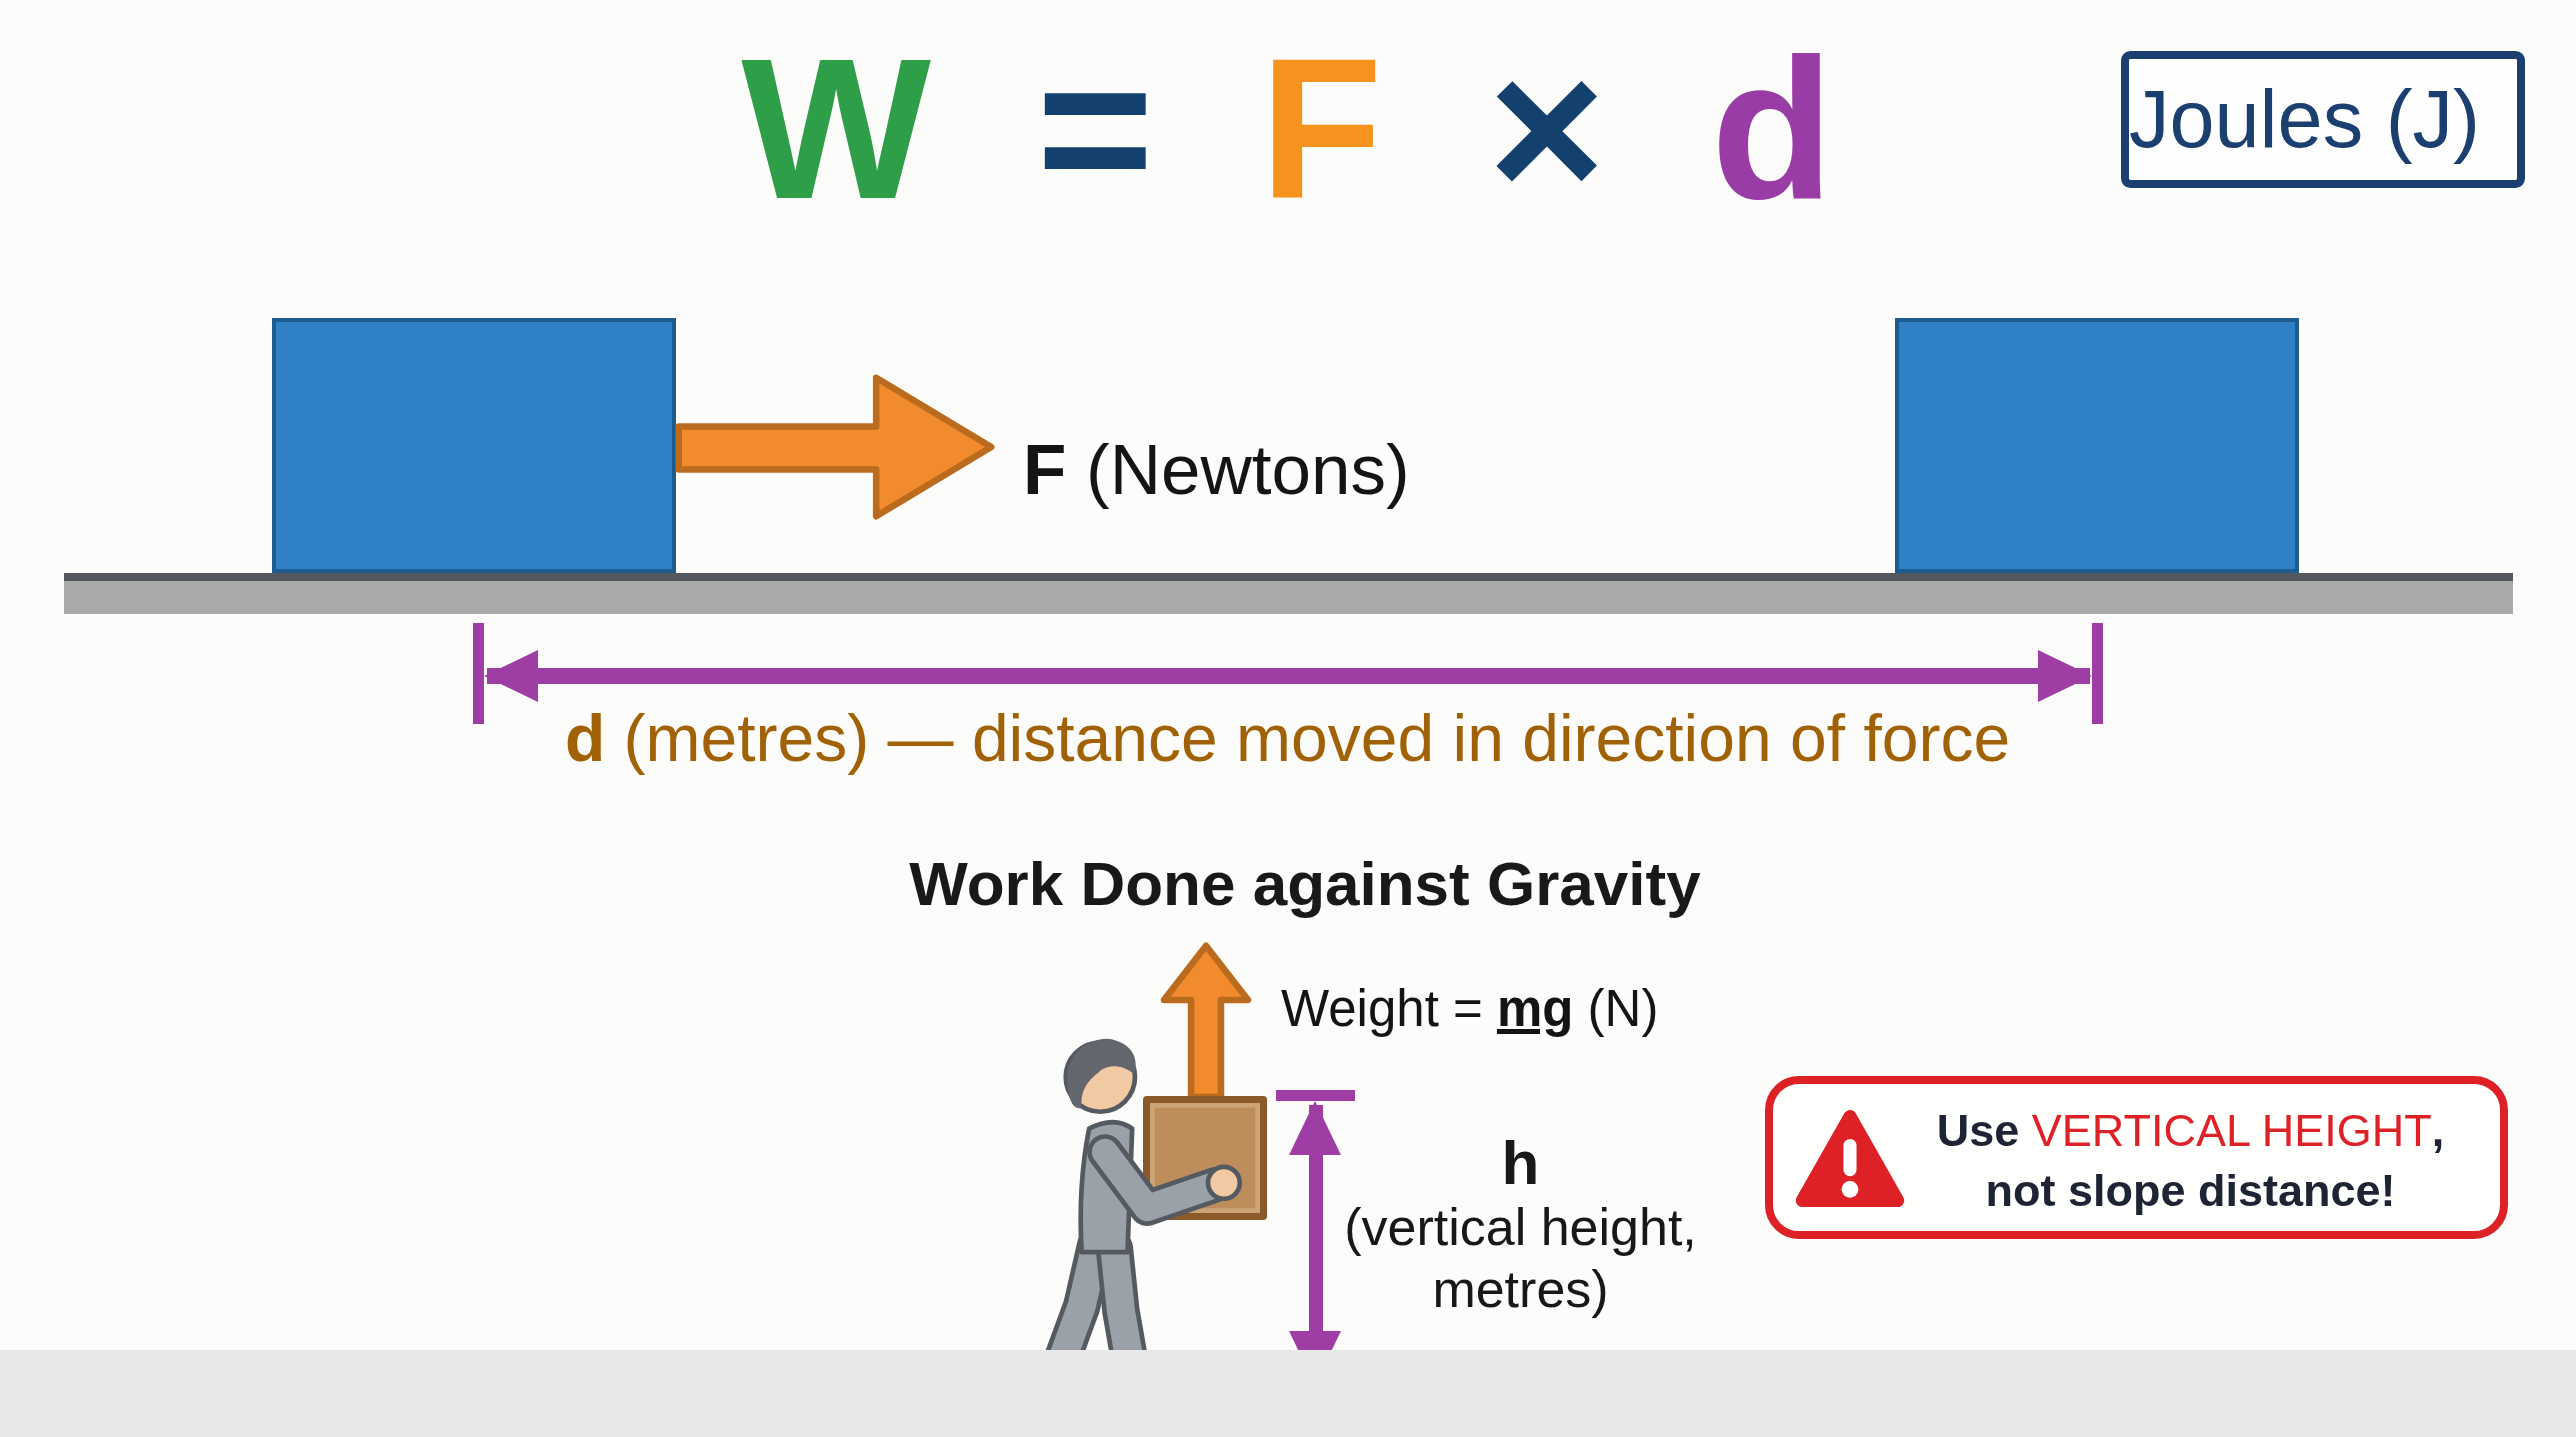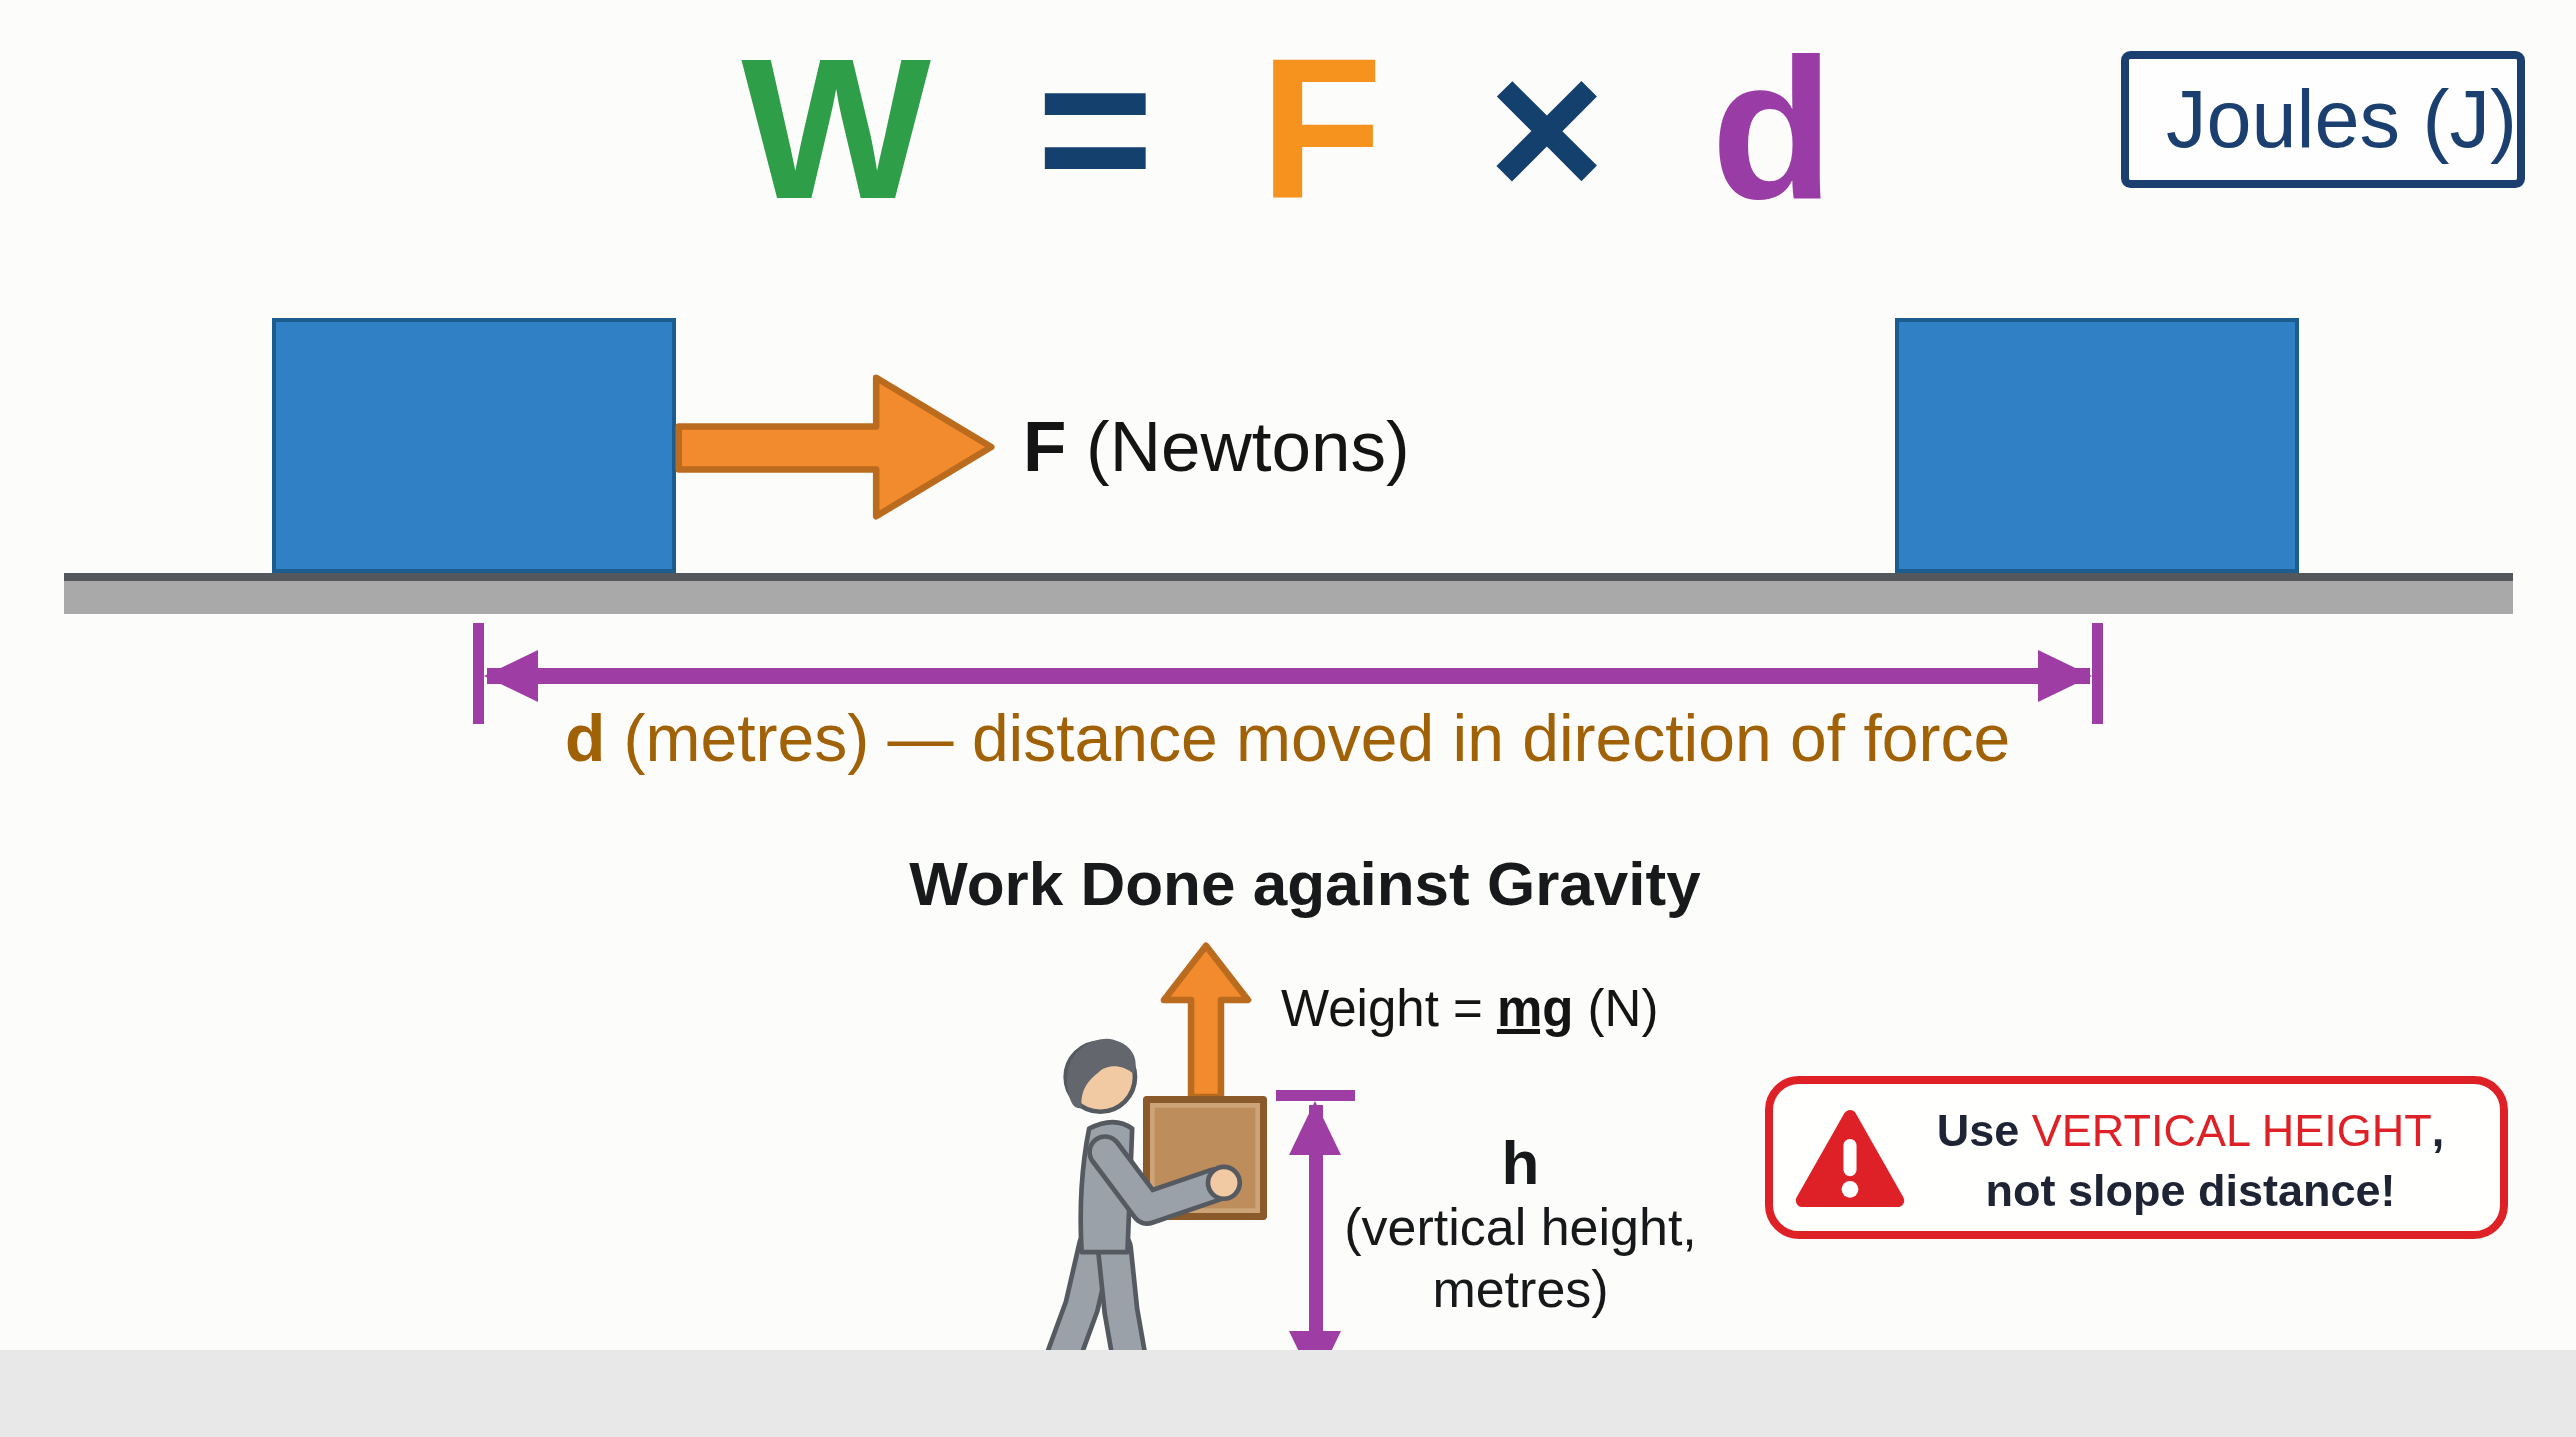--- a/index.html
+++ b/index.html
@@ -12,32 +12,32 @@
   
   .formula{left:0;top:28px;width:2576px;text-align:center;font-size:201px;font-weight:700;line-height:1.0;letter-spacing:0.9px;}
   .formula span{display:inline-block;margin:0 24px;}
   .f-work{color:#2f9e49;}
   .f-op{color:#14406e;}
   .f-force{color:#f6921e;}
   .f-dist{color:#9a3ca5;}
 
   
   .unit-box{left:2121px;top:51px;width:404px;height:137px;border:8.4px solid #1b4070;border-radius:9.4px;
-    box-sizing:border-box;display:flex;align-items:center;justify-content:flex-end;
+    box-sizing:border-box;display:flex;align-items:center;justify-content:flex-start;
     font-size:81px;color:#1b4070;background:#fefefe;}
 
   
   .block{background:#2f80c4;border:4.7px solid #1d5c8f;box-sizing:border-box;width:404px;height:255px;top:318px;}
   .block-left{left:272px;}
   .block-right{left:1895px;}
   .ground-main{left:64px;top:573px;width:2449px;height:41px;background:#a9a9a9;border-top:8.4px solid #54575c;box-sizing:border-box;}
 
   
   .force-arrow{left:675px;top:373px;}
-  .force-label{left:1023px;top:409px;font-size:71px;line-height:75px;color:#141414;white-space:nowrap;}
+  .force-label{left:1023px;top:432px;font-size:71px;line-height:75px;color:#141414;white-space:nowrap;}
   .force-label b{font-weight:700;}
 
   
   .p{background:#9e3da4;}
   .d-tick-left{left:473px;top:623px;width:11.2px;height:101px;}
   .d-tick-right{left:2092px;top:623px;width:11.2px;height:101px;}
   .d-shaft{left:487px;top:668px;width:1603px;height:16px;}
   .d-head-left{left:484px;top:650px;width:0;height:0;border-right:54px solid #9e3da4;border-top:26px solid transparent;border-bottom:26px solid transparent;}
   .d-head-right{left:2038px;top:650px;width:0;height:0;border-left:54px solid #9e3da4;border-top:26px solid transparent;border-bottom:26px solid transparent;}
   .d-label{left:374px;top:700px;width:1827px;text-align:center;font-size:66px;color:#a16207;white-space:nowrap;}

